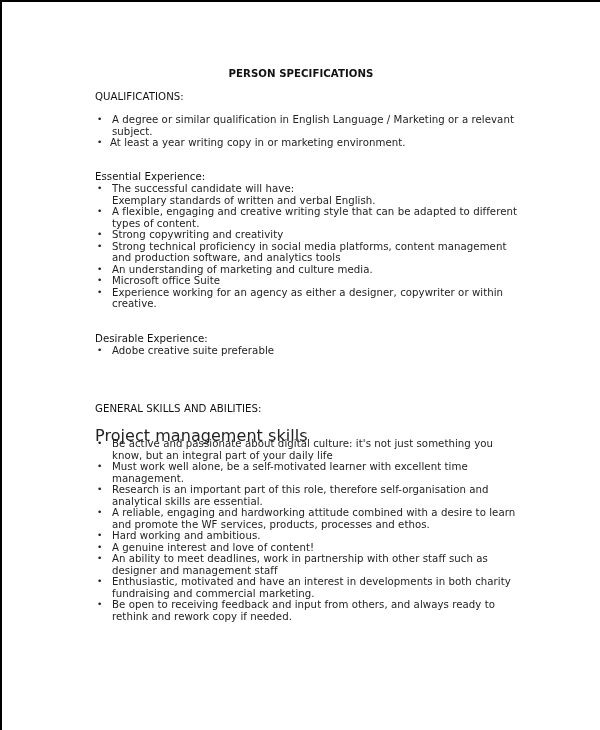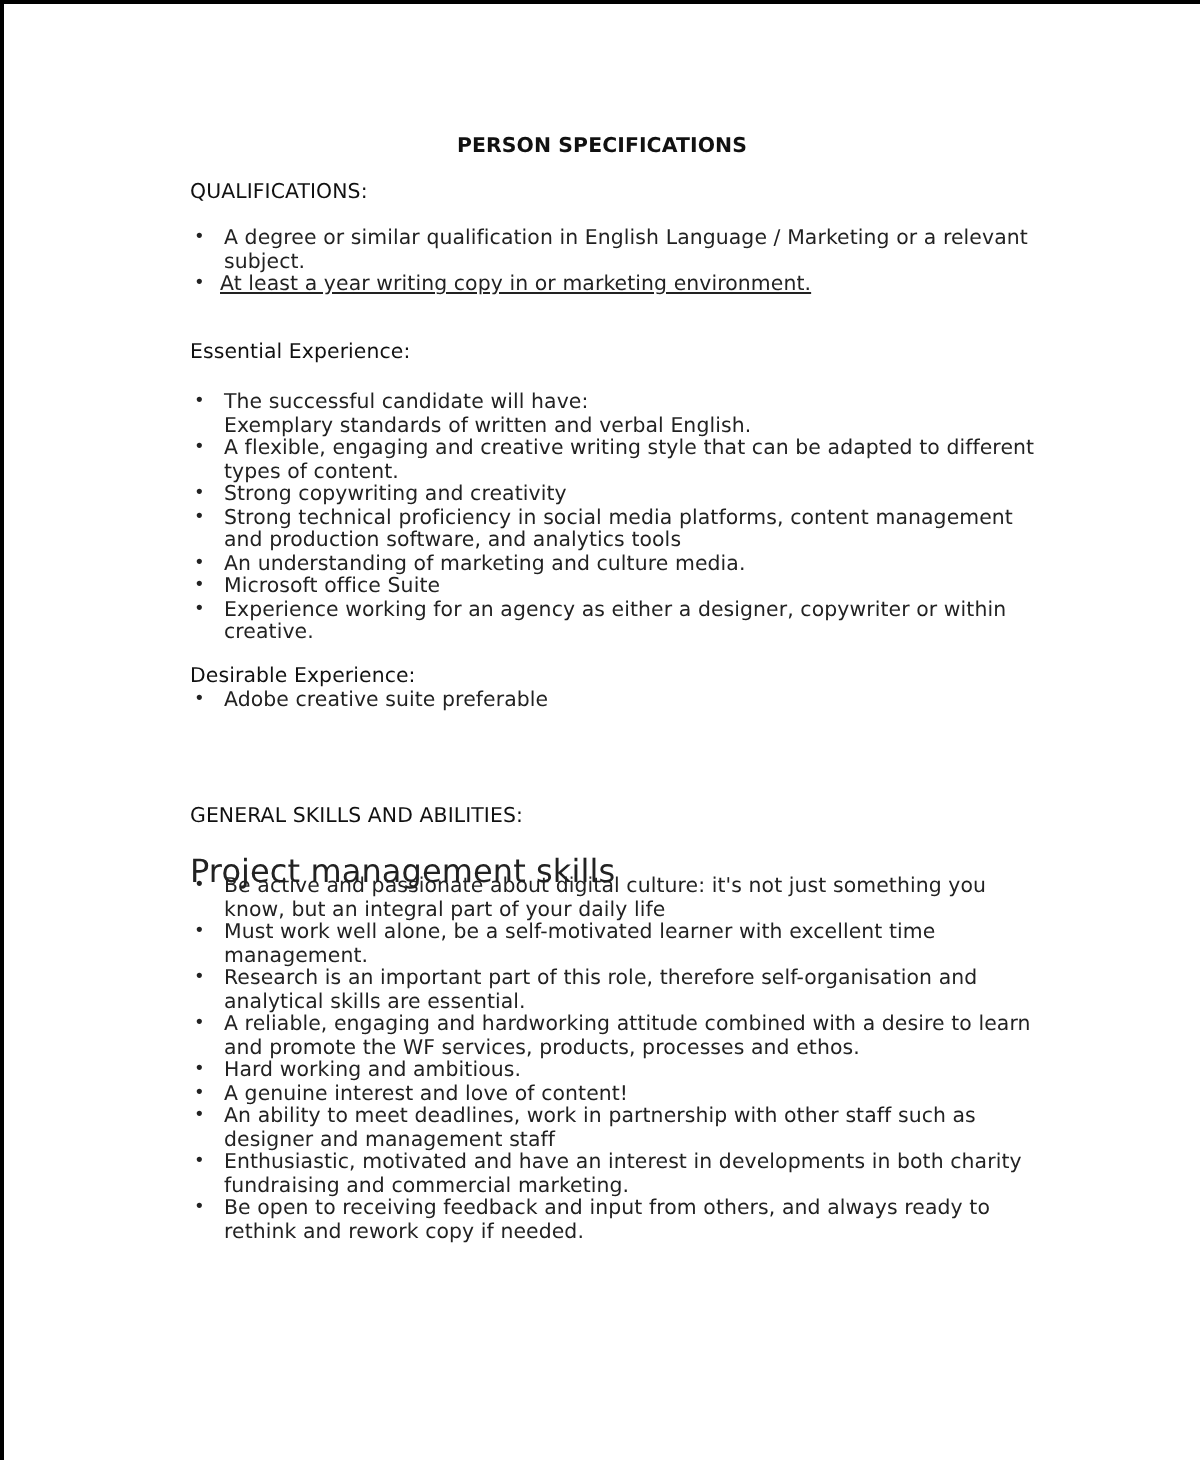--- a/index.html
+++ b/index.html
@@ -14,36 +14,36 @@
     position: absolute; top: 66px; left: 0; width: 100%; text-align: center;
     font-weight: bold; font-size: 10.2px; color: #111;
   }
   .h { position: absolute; left: 93px; font-weight: normal; color: #111; font-size: 10.2px; }
   .plain { position: absolute; left: 93px; font-size: 16px; }
   ul { list-style: none; margin: 0; padding: 0; position: absolute; left: 93px; width: 430px; }
   li { position: relative; padding-left: 17px; line-height: 11.5px; }
   li::before {
     content: "•"; position: absolute; left: 2px; top: 0; font-size: 9px;
   }
-  li.shift { padding-left: 15px; text-decoration: underline; }
+  li.shift { padding-left: 15px; }
 </style>
 </head>
 <body>
 
 <div class="page">
   <div class="title">PERSON SPECIFICATIONS</div>
 
   <div class="h" style="top:89px">QUALIFICATIONS:</div>
   <ul style="top:112px">
     <li>A degree or similar qualification in English Language / Marketing or a relevant subject.</li>
     <li class="shift">At least a year writing copy in or marketing environment.</li>
   </ul>
 
   <div class="h" style="top:169px">Essential Experience:</div>
-  <ul style="top:194px">
+  <ul style="top:181px">
     <li>
       <span>The successful candidate will have:</span><br>
       <span>Exemplary standards of written and verbal English.</span>
     </li>
     <li>A flexible, engaging and creative writing style that can be adapted to different types of content.</li>
     <li>Strong copywriting and creativity</li>
     <li>Strong technical proficiency in social media platforms, content management and production software, and analytics tools</li>
     <li>An understanding of marketing and culture media.</li>
     <li>Microsoft office Suite</li>
     <li>Experience working for an agency as either a designer, copywriter or within creative.</li>

